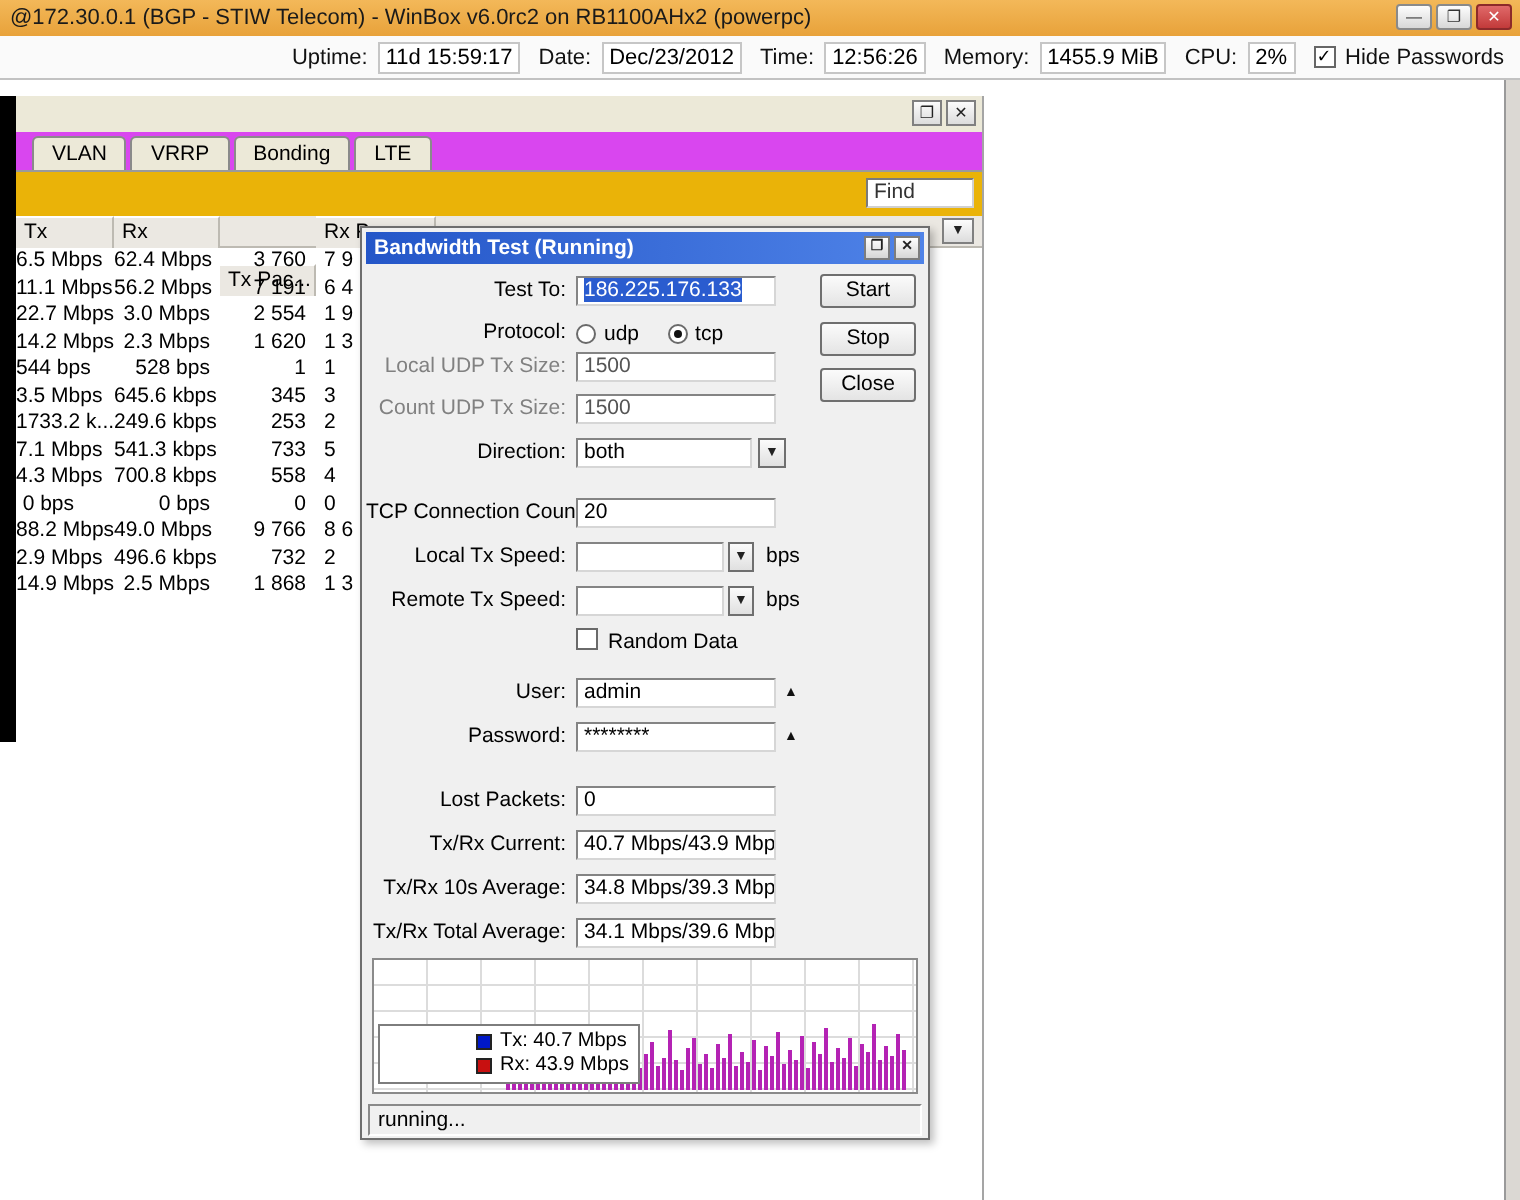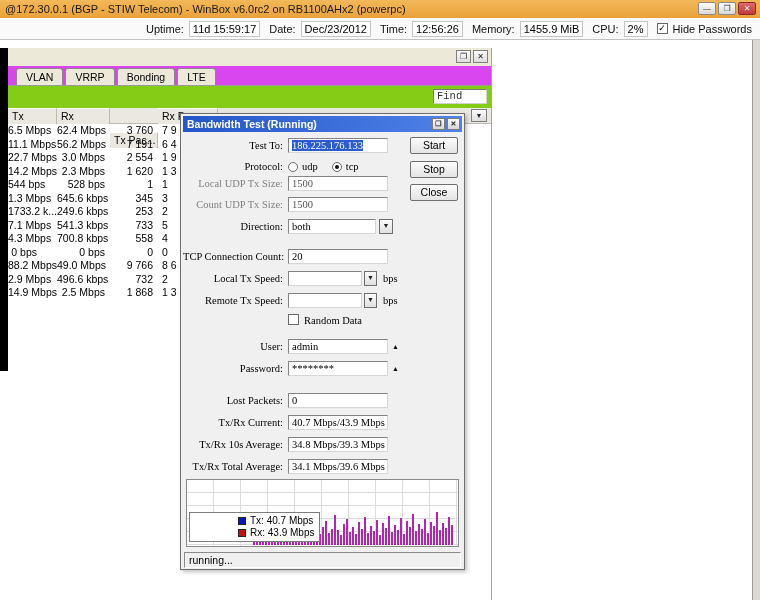--- a/index.html
+++ b/index.html
@@ -64,21 +64,21 @@
     position:absolute;left:0;top:18px;width:100%;height:20px;background:#d946ef;
     border-bottom:1px solid #9a9a9a;padding-left:8px;box-sizing:border-box;
     display:flex;align-items:flex-end;
   }
   .tab{
     height:17px;box-sizing:border-box;padding:2px 9px 0 9px;margin-right:2px;
     background:#ECE9D8;border:1px solid #8a8a8a;border-bottom:none;
     border-radius:3px 3px 0 0;font-size:10.5px;
   }
   .child-toolbar{
-    position:absolute;left:0;top:38px;width:100%;height:22px;background:#84cc16;font-family:Liberation Mono, monospace;
+    position:absolute;left:0;top:38px;width:100%;height:22px;background:#eab308;
   }
   .find-box{
     position:absolute;right:4px;top:3px;width:54px;height:15px;box-sizing:border-box;
     background:#fff;border:1px solid #7a7a7a;border-right-color:#d0d0d0;border-bottom-color:#d0d0d0;
     font-size:10.5px;line-height:13px;padding-left:3px;color:#333;
   }
   .table{position:absolute;left:0;top:60px;width:100%;bottom:0;background:#fff;}
   .thead{
     position:absolute;left:0;top:0;width:100%;height:16px;display:flex;
     background:#EBE8E2;border-bottom:1px solid #bdbab2;box-sizing:border-box;
@@ -115,21 +115,21 @@
     color:#fff;font-size:10.5px;font-weight:bold;
     display:flex;align-items:center;padding-left:4px;position:relative;
   }
   .dbtns{position:absolute;right:2px;top:2px;display:flex;}
   .dbtn{
     width:13px;height:12px;margin-left:2px;box-sizing:border-box;
     background:linear-gradient(#fefefe,#d6d6d6);border:1px solid #7d7d7d;
     font-size:7px;line-height:10px;text-align:center;color:#222;
   }
   .dlg-body{position:relative;height:437px;}
-  .drow{position:absolute;left:0;right:0;height:15px;font-family:Liberation Serif, serif;}
+  .drow{position:absolute;left:0;right:0;height:15px;}
   .dlabel{
     position:absolute;left:0;width:100px;text-align:right;
     line-height:15px;font-size:10.5px;white-space:nowrap;
   }
   .dlabel.dis{color:#818181;}
   .dfield{
     position:absolute;left:105px;width:100px;height:15px;box-sizing:border-box;
     background:#fff;border:1px solid #848484;border-right-color:#d6d6d6;border-bottom-color:#d6d6d6;
     font-size:10.5px;line-height:13px;padding-left:3px;white-space:nowrap;overflow:hidden;
   }
@@ -265,21 +265,21 @@
           <div class="tcell c2">1 620</div>
           <div class="tcell c3">1 3</div>
         </div>
         <div class="trow">
           <div class="tcell c0">544 bps</div>
           <div class="tcell c1">528 bps</div>
           <div class="tcell c2">1</div>
           <div class="tcell c3">1</div>
         </div>
         <div class="trow">
-          <div class="tcell c0">1.3 Mbps</div>
+          <div class="tcell c0">3.5 Mbps</div>
           <div class="tcell c1">645.6 kbps</div>
           <div class="tcell c2">345</div>
           <div class="tcell c3">3</div>
         </div>
         <div class="trow">
           <div class="tcell c0">1733.2 k...</div>
           <div class="tcell c1">249.6 kbps</div>
           <div class="tcell c2">253</div>
           <div class="tcell c3">2</div>
         </div>

